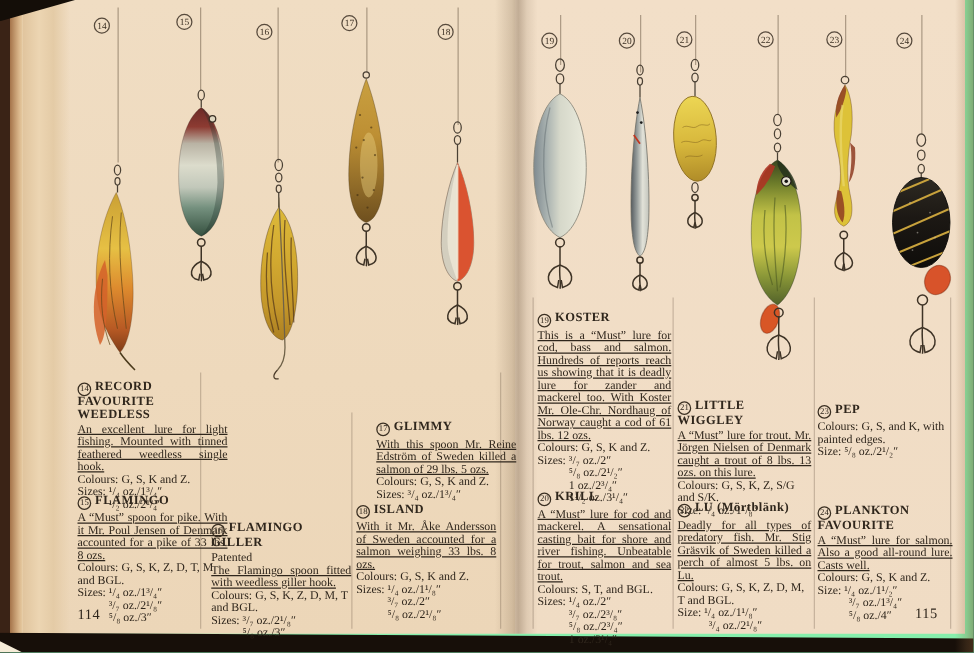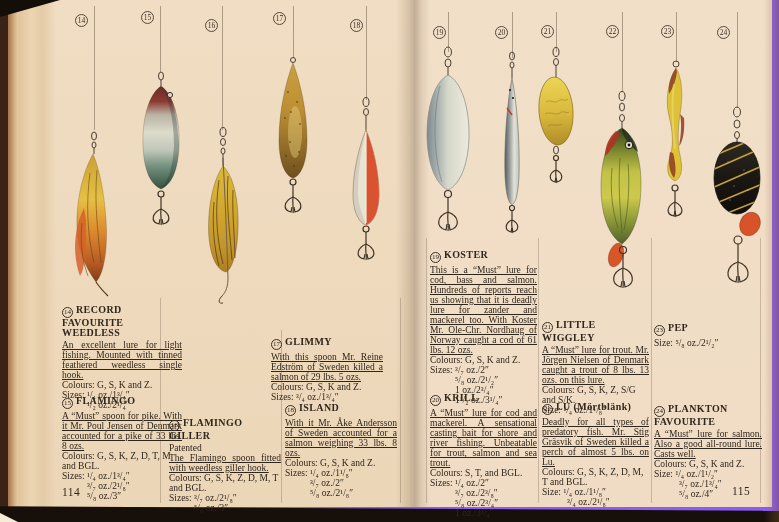--- a/index.html
+++ b/index.html
@@ -1,18 +1,18 @@
 <!DOCTYPE html>
 <html><head>
 <meta charset="utf-8">
 <style>
   html,body { margin:0; padding:0; background:#2a2a2a; }
   #stage {
     position:relative; width:779px; height:522px; overflow:hidden;
-    background:#8b5cf6;
+    background:#86efac;
     font-family:"Liberation Serif","DejaVu Serif",serif;
     color:#2f261c;
   }
   .abs { position:absolute; }
   
   .page-left  { left:8px; top:0; width:404px; height:507px;
     background:linear-gradient(180deg,#f0ddc3 0%,#eed9bc 60%,#ecd6b8 100%); }
   .page-right { left:412px; top:0; width:360px; height:507px;
     background:linear-gradient(180deg,#f2dfc8 0%,#f0dcc4 100%); }
   .gutter { left:396px; top:0; width:34px; height:507px;
@@ -377,21 +377,21 @@
   </div>
 
   <div class="item" style="left:169px;top:418px;width:112px">
     <div class="hdr"><span class="circ">16</span><span>FLAMINGO GILLER</span></div>
     <div class="sub">Patented</div>
     <div class="bodytext">The Flamingo spoon fitted with weedless giller hook.</div>
     <div>Colours: G, S, K, Z, D, M, T and BGL.</div>
     <div><span>Sizes:</span> <span>³/₇ oz./2¹/₈″</span><span class="sz">⁵/₈ oz./3″</span></div>
   </div>
 
-  <div class="item" style="left:271px;top:337px;width:112px">
+  <div class="item" style="left:301px;top:337px;width:112px">
     <div class="hdr"><span class="circ">17</span><span>GLIMMY</span></div>
     <div class="bodytext">With this spoon Mr. Reine Edström of Sweden killed a salmon of 29 lbs. 5 ozs.</div>
     <div>Colours: G, S, K and Z.</div>
     <div><span>Sizes:</span> <span>³/₄ oz./1³/₄″</span></div>
   </div>
 
   <div class="item" style="left:285px;top:403px;width:112px">
     <div class="hdr"><span class="circ">18</span><span>ISLAND</span></div>
     <div class="bodytext">With it Mr. Åke Andersson of Sweden accounted for a salmon weighing 33 lbs. 8 ozs.</div>
     <div>Colours: G, S, K and Z.</div>
@@ -421,20 +421,21 @@
 
   <div class="item" style="left:542px;top:402px;width:107px">
     <div class="hdr"><span class="circ">22</span><span>LU (Mörtblänk)</span></div>
     <div class="bodytext">Deadly for all types of predatory fish. Mr. Stig Gräsvik of Sweden killed a perch of almost 5 lbs. on Lu.</div>
     <div>Colours: G, S, K, Z, D, M, T and BGL.</div>
     <div><span>Size:</span> <span>¹/₄ oz./1¹/₈″</span><span class="sz">³/₄ oz./2¹/₈″</span></div>
   </div>
 
   <div class="item" style="left:654px;top:323px;width:108px">
     <div class="hdr"><span class="circ">23</span><span>PEP</span></div>
+    <div>Colours: G, S, and K, with painted edges.</div>
     <div><span>Size:</span> <span>⁵/₈ oz./2¹/₂″</span></div>
   </div>
 
   <div class="item" style="left:654px;top:404px;width:108px">
     <div class="hdr"><span class="circ">24</span><span>PLANKTON FAVOURITE</span></div>
     <div class="bodytext">A “Must” lure for salmon. Also a good all-round lure. Casts well.</div>
     <div>Colours: G, S, K and Z.</div>
     <div><span>Size:</span> <span>¹/₄ oz./1¹/₂″</span><span class="sz">³/₇ oz./1³/₄″</span><span class="sz">⁵/₈ oz./4″</span></div>
   </div>
 

